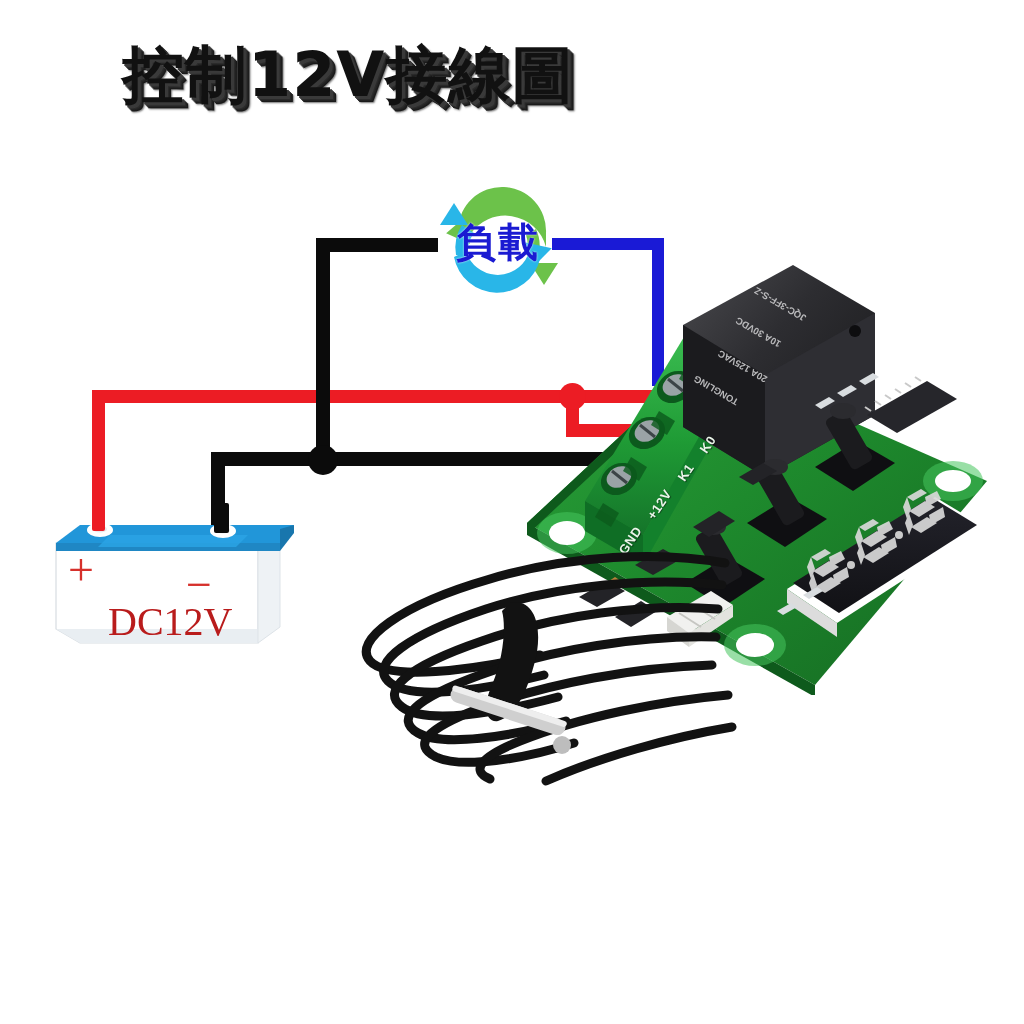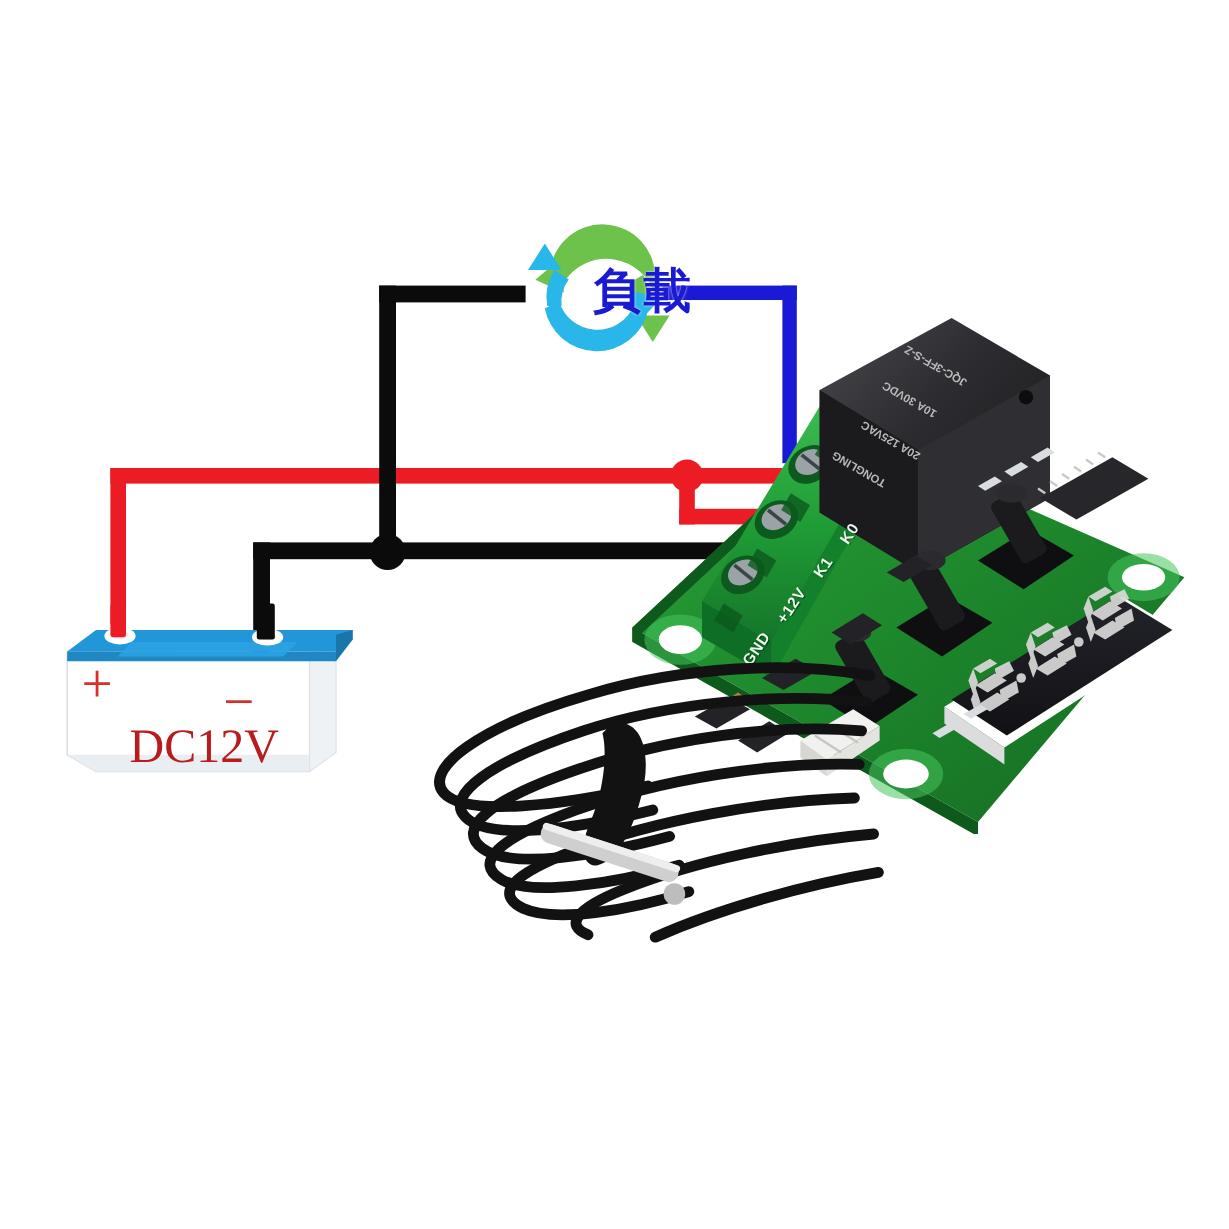--- a/index.html
+++ b/index.html
@@ -23,21 +23,21 @@
   .wire{position:absolute;}
   .w-red{background:#ec1c24;}
   .w-black{background:#0b0b0b;}
   .w-blue{background:#1a1ad6;}
   .dot{position:absolute;border-radius:50%;}
 
   
   #load{position:absolute;left:418px;top:185px;width:160px;height:120px;}
   #load svg{position:absolute;left:0;top:0;}
   #load-label{
-    position:absolute;left:0;top:30px;width:160px;text-align:right;
+    position:absolute;left:0;top:30px;width:160px;text-align:center;
     font-family:"DejaVu Sans","Liberation Sans",sans-serif;
     font-size:40px;font-weight:bold;color:#1a1ad2;letter-spacing:2px;
     text-shadow:0 0 2px rgba(255,255,255,.9);
   }
 
   
   #battery{position:absolute;left:48px;top:503px;width:250px;height:145px;}
   #bat-plus,#bat-minus{
     position:absolute;color:#d6302b;font-weight:400;
     font-family:"Liberation Serif",serif;
@@ -63,20 +63,21 @@
     font-family:"Liberation Sans",sans-serif;white-space:nowrap;
   }
   
   #sensor{position:absolute;left:330px;top:545px;width:420px;height:260px;}
 </style>
 </head>
 <body>
 
 <div id="stage">
 
+  <div id="title">控制12V接線圖</div>
 
   <div class="wire w-red" style="left:92px;top:390px;width:13px;height:130px;"></div>
   <div class="wire w-red" style="left:92px;top:390px;width:487px;height:13px;"></div>
   <div class="wire w-red" style="left:566px;top:390px;width:13px;height:47px;"></div>
   <div class="wire w-red" style="left:566px;top:424px;width:78px;height:13px;"></div>
   <div class="wire w-red" style="left:566px;top:390px;width:100px;height:13px;"></div>
   <div class="dot" style="left:559px;top:383px;width:27px;height:27px;background:#ec1c24;"></div>
 
   <div class="wire w-black" style="left:211px;top:452px;width:14px;height:92px;"></div>
   <div class="wire w-black" style="left:211px;top:452px;width:432px;height:14px;"></div>

